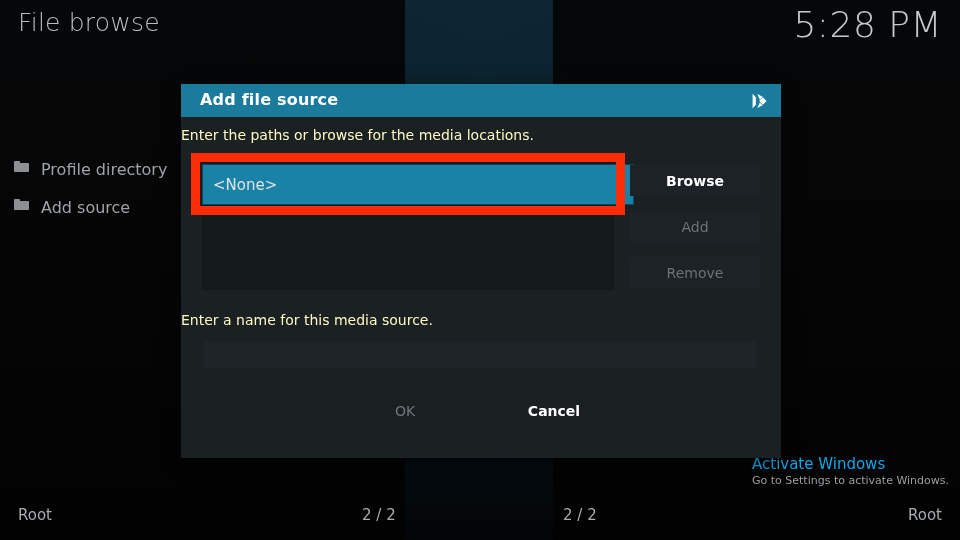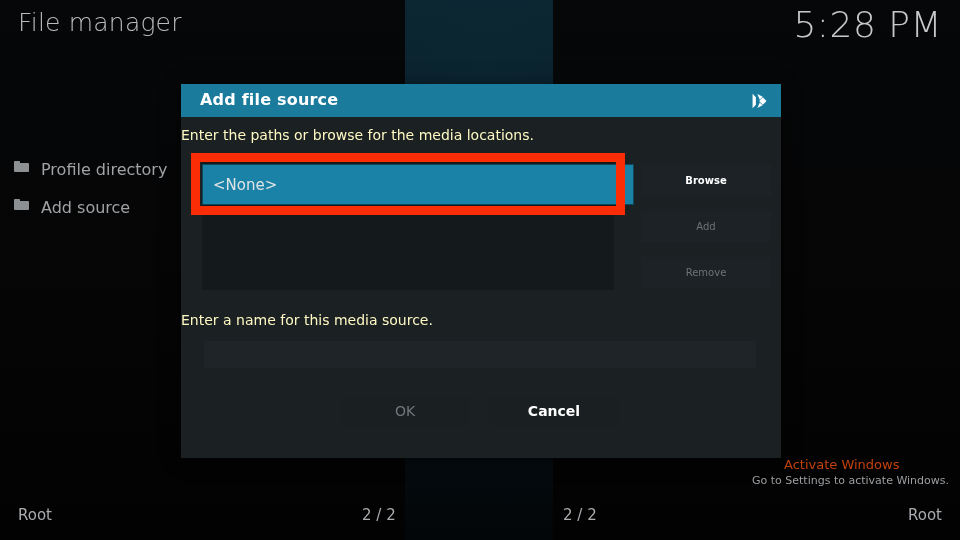--- a/index.html
+++ b/index.html
@@ -127,25 +127,24 @@
   .st-right  { right: 18px; }
 
   
   .watermark {
     position: absolute;
     left: 752px;
     top: 456px;
     color: #9ca0a3;
   }
   .wm-title {
-    font-size: 13px;
-    font-weight: 400;
-    color: #c2410c;
+    font-size: 15px;
+    font-weight: 400;
+    color: #0ea5e9;
     line-height: 17px;
-    margin-left: 32px;
   }
   .wm-sub {
     font-size: 11px;
     font-weight: 400;
     color: #9b9fa2;
     line-height: 15px;
   }
 
   
   .dialog {
@@ -229,28 +228,28 @@
     width: 434px;
     height: 62px;
     border: 9px solid #fa2d07;
     box-sizing: border-box;
     pointer-events: none;
   }
 
   
   .side-btn {
     position: absolute;
-    left: 460px;
+    left: 449px;
     width: 130px;
     height: 31px;
     background: #1c2225;
     display: flex;
     align-items: center;
     justify-content: center;
-    font-size: 10px;
+    font-size: 14px;
     font-weight: 600;
   }
   .btn-browse { top: 81px;  color: #ffffff; }
   .btn-add    { top: 127px; color: #6d7376; font-weight: 400; }
   .btn-remove { top: 173px; color: #6d7376; font-weight: 400; }
 
   
   .name-field {
     position: absolute;
     left: 23px;
@@ -278,21 +277,21 @@
 </style>
 </head>
 <body>
 
 <div id="screen">
 
   <div class="bg-base"></div>
   <div class="bg-band-soft"></div>
   <div class="bg-band"></div>
 
-  <div class="header-title">File manager</div>
+  <div class="header-title">File browse</div>
   <div class="header-clock">5:28 PM</div>
 
   <div class="side-list">
     <div class="side-item">
       <span class="folder-icon"></span>
       <span class="side-label">Profile directory</span>
     </div>
     <div class="side-item">
       <span class="folder-icon"></span>
       <span class="side-label">Add source</span>

